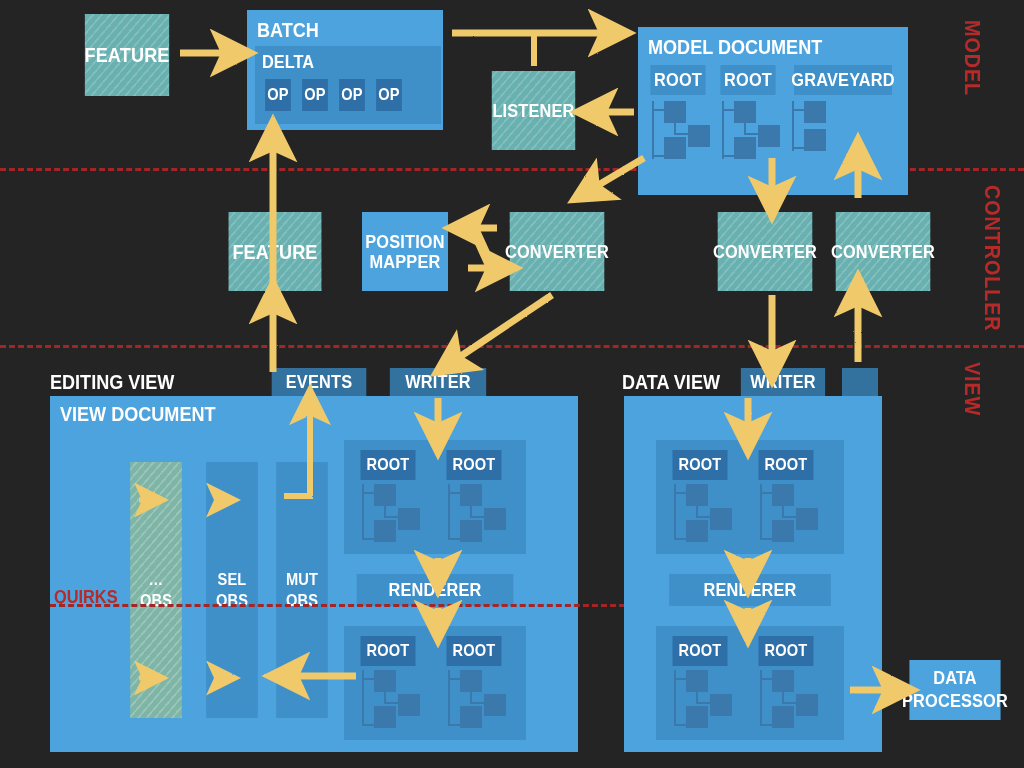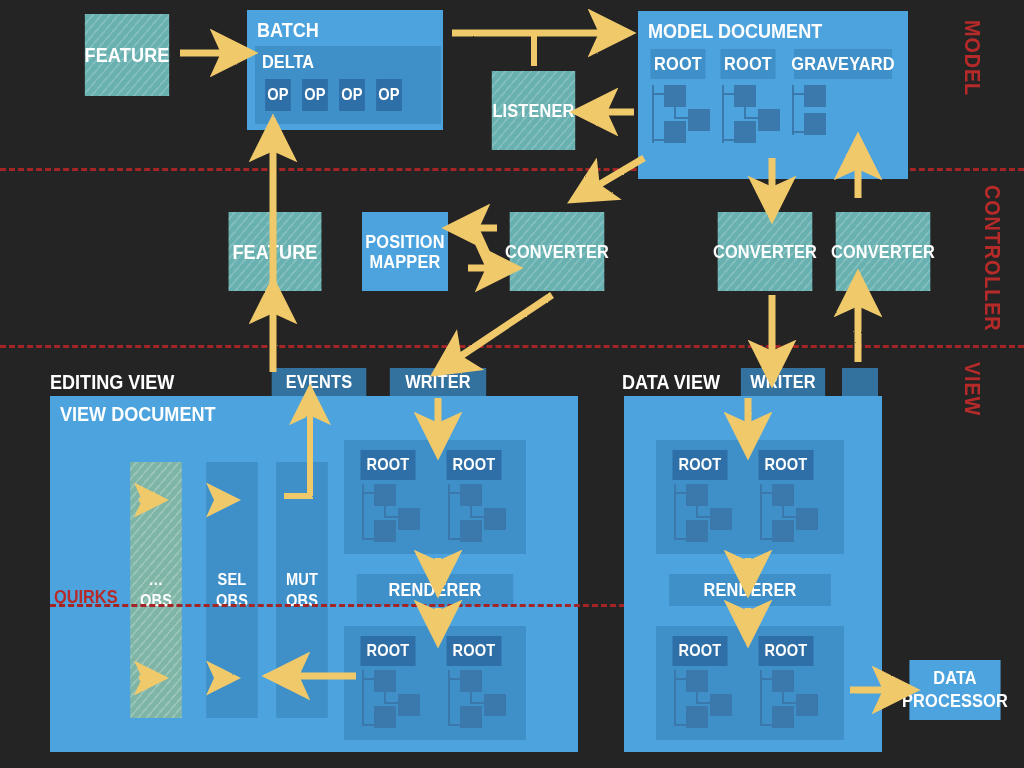--- a/index.html
+++ b/index.html
@@ -104,21 +104,21 @@
       <div class="lbl-tl s20" style="position:absolute; left:7px; top:5px;">DELTA</div>
       <div class="box fill-blue-dk lbl s18" style="left:8px; top:33px; width:30px; height:32px;">OP</div>
       <div class="box fill-blue-dk lbl s18" style="left:45px; top:33px; width:30px; height:32px;">OP</div>
       <div class="box fill-blue-dk lbl s18" style="left:82px; top:33px; width:30px; height:32px;">OP</div>
       <div class="box fill-blue-dk lbl s18" style="left:119px; top:33px; width:30px; height:32px;">OP</div>
     </div>
   </div>
 
   <div class="box teal lbl s20" style="left:485px; top:71px; width:97px; height:79px;">LISTENER</div>
 
-  <div class="box fill-blue" style="left:638px; top:11px; width:270px; height:168px;">
+  <div class="box fill-blue" style="left:638px; top:27px; width:270px; height:168px;">
     <div class="lbl-tl s22" style="position:absolute; left:10px; top:8px;">MODEL DOCUMENT</div>
 
     <div class="box fill-blue-mid lbl s20" style="left:8px; top:38px; width:64px; height:30px;">ROOT</div>
     <div class="box fill-blue-mid lbl s20" style="left:78px; top:38px; width:64px; height:30px;">ROOT</div>
     <div class="box fill-blue-mid lbl s20" style="left:148px; top:38px; width:114px; height:30px;">GRAVEYARD</div>
 
     <div class="tree" style="left:14px; top:72px; width:66px; height:62px;">
       <div class="tline" style="left:0; top:2px; width:2px; height:58px;"></div>
       <div class="tline" style="left:0; top:10px; width:12px; height:2px;"></div>
       <div class="tnode" style="left:12px; top:2px; width:22px; height:22px;"></div>

